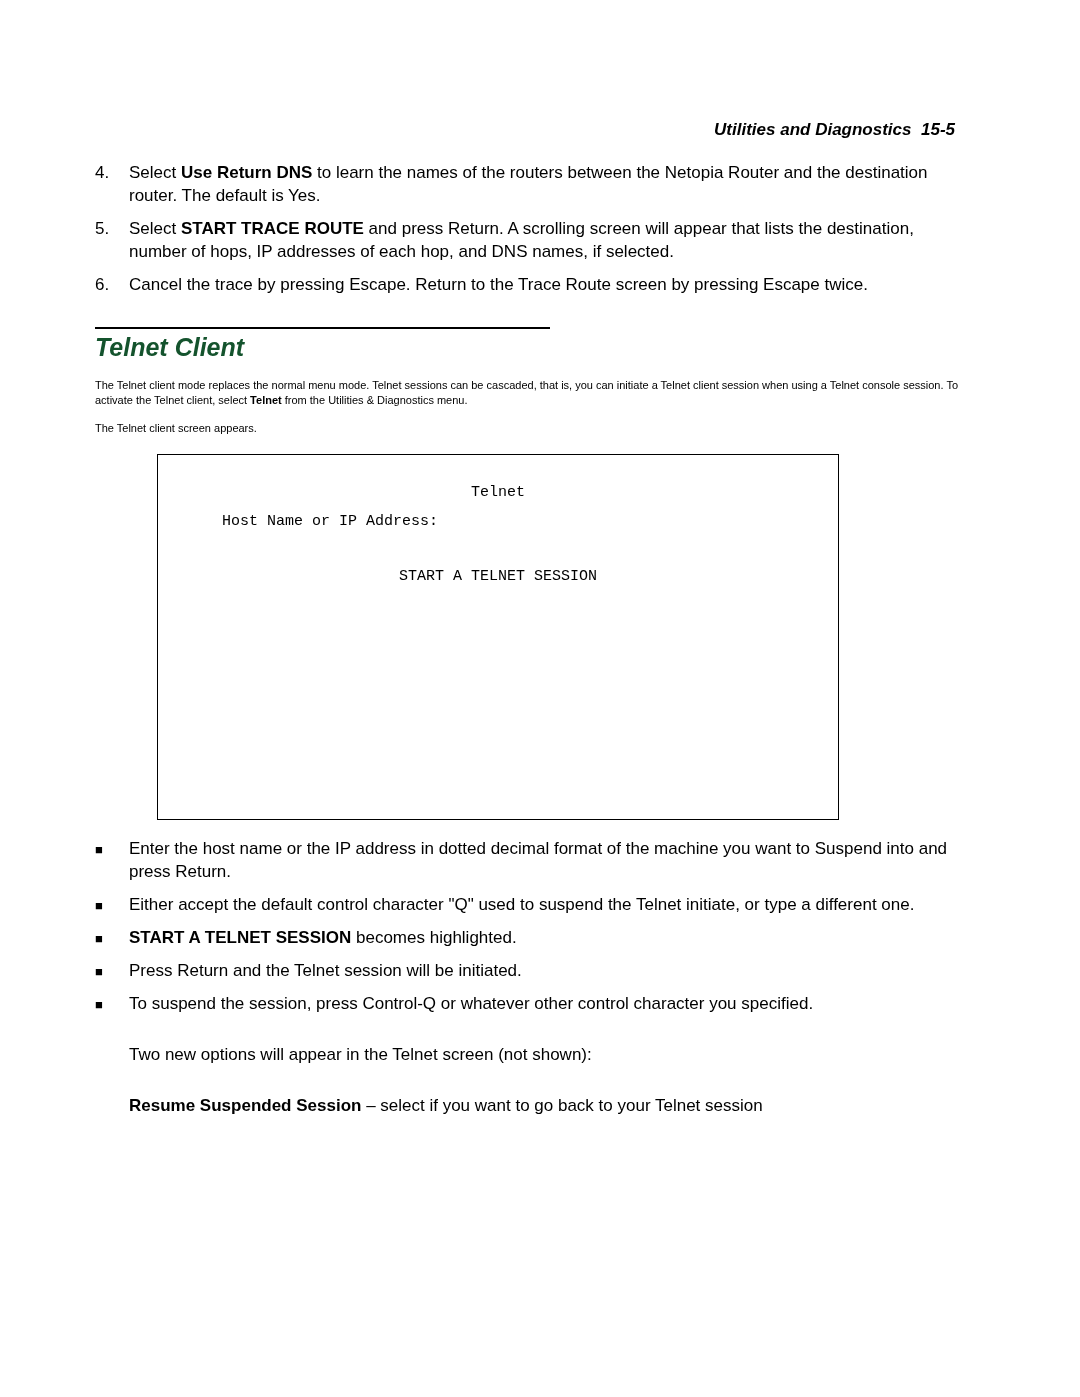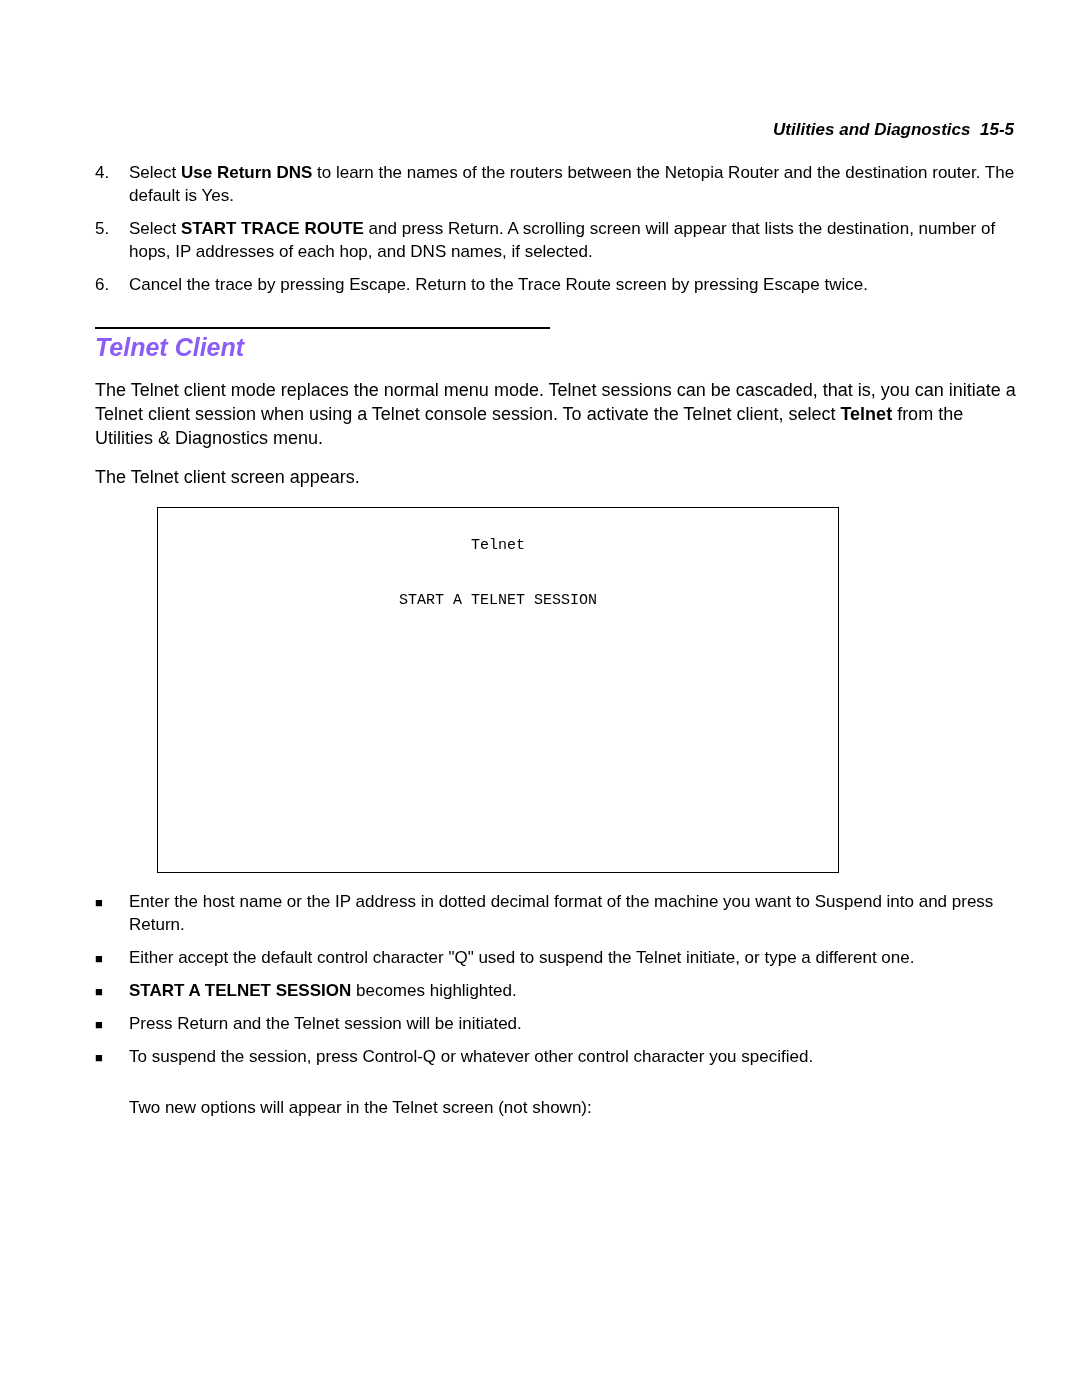--- a/index.html
+++ b/index.html
@@ -7,21 +7,21 @@
     padding: 0;
     background: #ffffff;
   }
   body {
     width: 1080px;
     min-height: 1397px;
     font-family: Arial, Helvetica, sans-serif;
     color: #000;
   }
   .page {
-    padding: 120px 56px 60px 95px;
+    padding: 120px 115px 60px 95px;
   }
   .running-head {
     text-align: right;
     font-style: italic;
     font-weight: bold;
     font-size: 17px;
     margin-bottom: 22px;
     font-family: "Trebuchet MS", "Lucida Sans", Arial, sans-serif;
     padding-right: 10px;
   }
@@ -42,29 +42,29 @@
   .ol .txt {
     flex: 1 1 auto;
   }
   .section-rule {
     border: none;
     border-top: 2px solid #000;
     width: 455px;
     margin: 30px 0 4px 0;
   }
   h2.section-heading {
-    color: #8b5cf6;
+    color: #14532d;
     font-style: italic;
     font-weight: bold;
     font-size: 25px;
     margin: 0 0 16px 0;
     font-family: "Trebuchet MS","Lucida Sans",Arial,sans-serif;
   }
   p.body {
-    font-size: 18px;
+    font-size: 11px;
     line-height: 1.35;
     margin: 0 0 14px 0;
   }
   .telnet-box {
     border: 1.5px solid #000;
     width: 640px;
     margin: 18px 0 18px 62px;
     padding: 26px 20px 30px 20px;
     font-family: "Courier New", Courier, monospace;
     font-size: 15px;
@@ -153,20 +153,21 @@
   <hr class="section-rule">
   <h2 class="section-heading">Telnet Client</h2>
 
   <p class="body">
     <span>The Telnet client mode replaces the normal menu mode. Telnet sessions can be cascaded, that is, you can initiate a Telnet client session when using a Telnet console session. To activate the Telnet client, select </span><b>Telnet</b><span> from the Utilities &amp; Diagnostics menu.</span>
   </p>
   <p class="body">The Telnet client screen appears.</p>
 
   <div class="telnet-box">
     <div class="telnet-title">Telnet</div>
+    <div class="telnet-row">Host Name or IP Address:</div>
     <div class="telnet-start">START A TELNET SESSION</div>
   </div>
 
   <ul class="bullets">
     <li>
       <span class="mk">■</span>
       <span class="txt">Enter the host name or the IP address in dotted decimal format of the machine you want to Suspend into and press Return.</span>
     </li>
     <li>
       <span class="mk">■</span>
@@ -182,14 +183,17 @@
       <span class="mk">■</span>
       <span class="txt">Press Return and the Telnet session will be initiated.</span>
     </li>
     <li>
       <span class="mk">■</span>
       <span class="txt">To suspend the session, press Control-Q or whatever other control character you specified.</span>
     </li>
   </ul>
 
   <p class="sub-para">Two new options will appear in the Telnet screen (not shown):</p>
+  <p class="sub-para">
+    <b>Resume Suspended Session</b><span> – select if you want to go back to your Telnet session</span>
+  </p>
 
 </div>
 
 </body></html>

